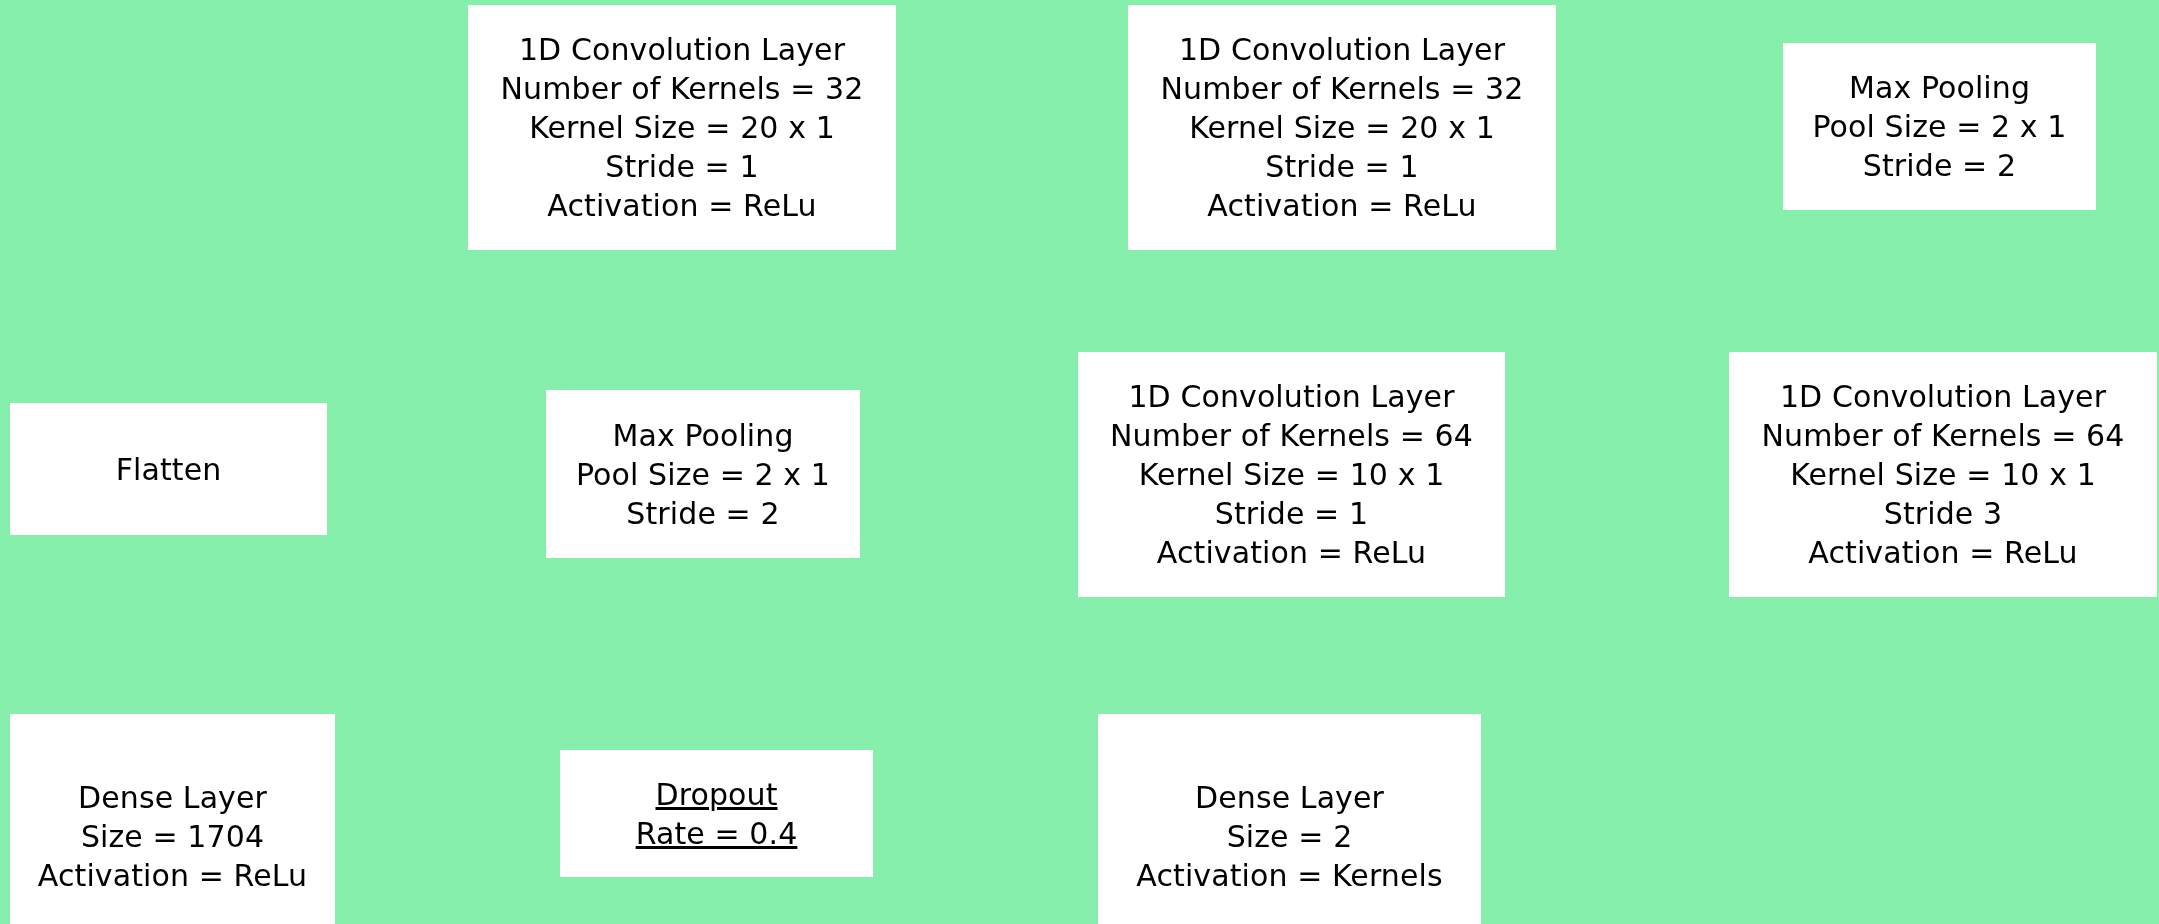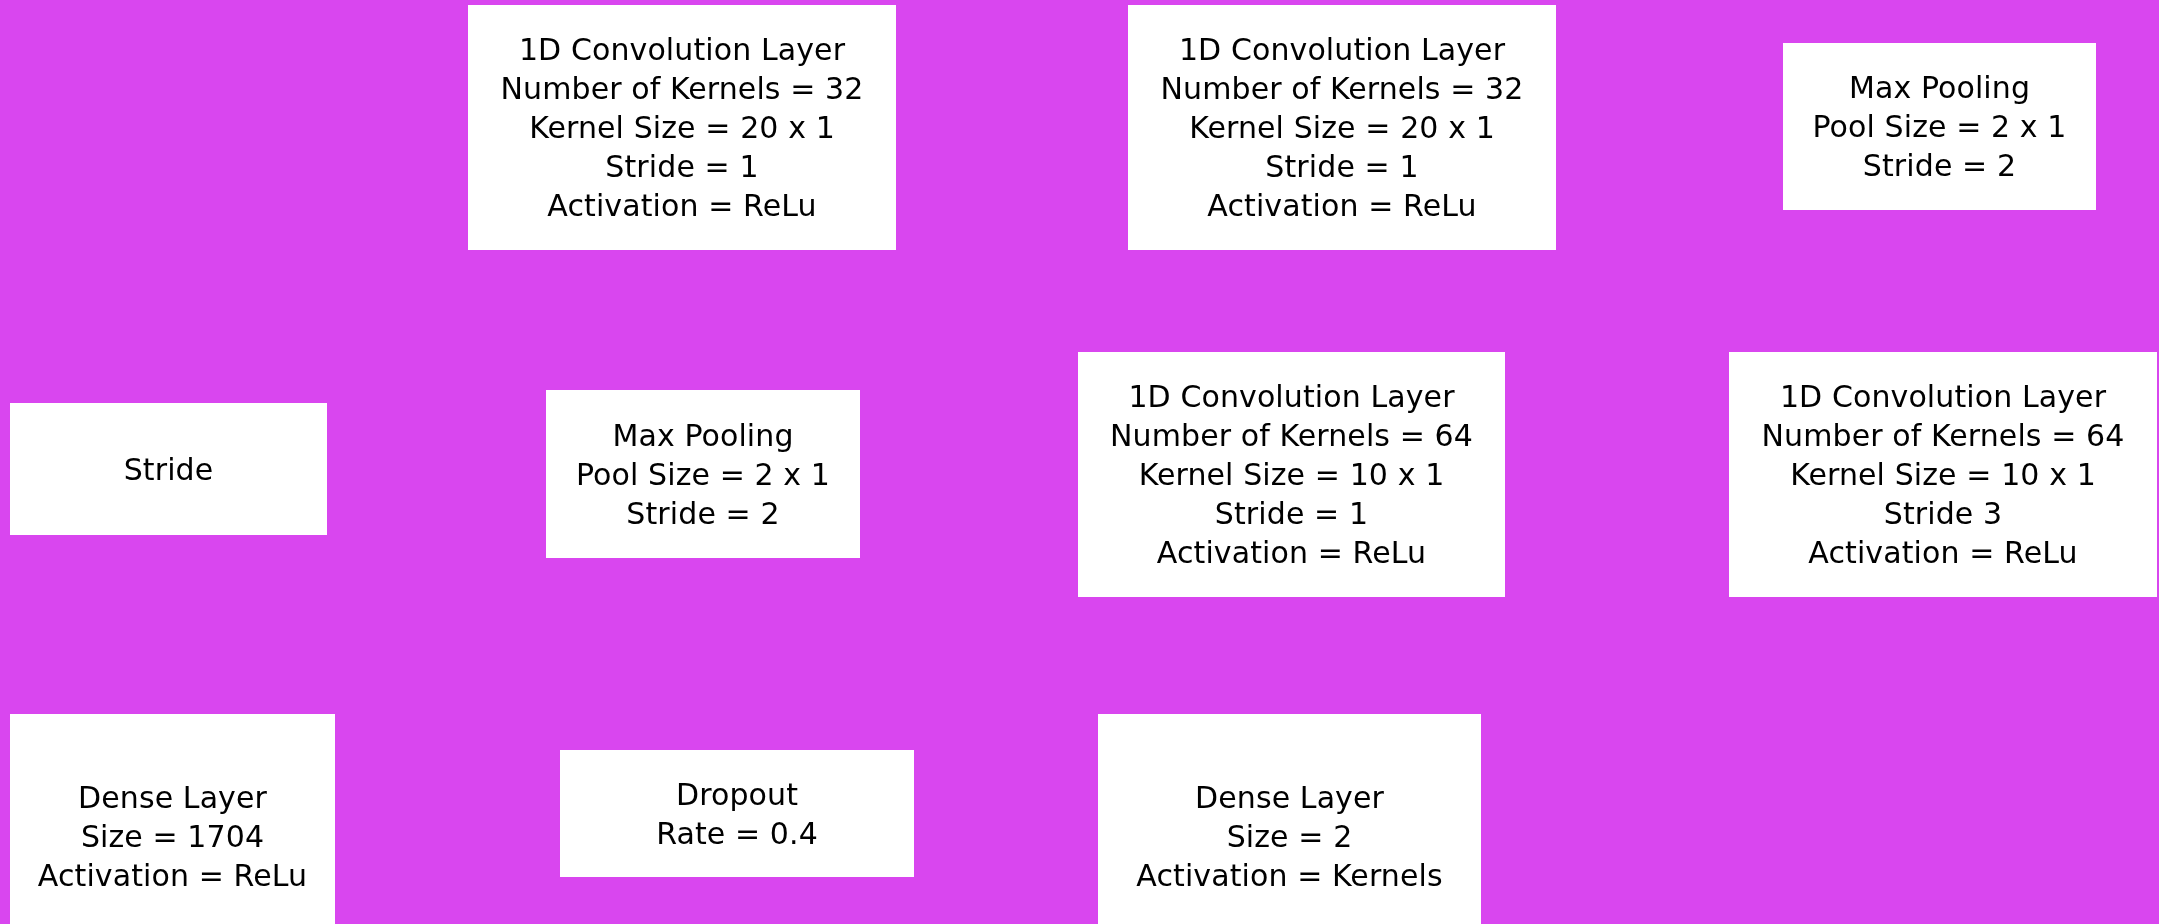--- a/index.html
+++ b/index.html
@@ -5,21 +5,21 @@
 <style>
   html, body {
     margin: 0;
     padding: 0;
     background: #000000;
   }
   #canvas {
     position: relative;
     width: 2159px;
     height: 924px;
-    background: #d946ef;
+    background: #86efac;
     overflow: hidden;
     font-family: "DejaVu Sans", "Liberation Sans", sans-serif;
   }
   .node {
     position: absolute;
     background: #ffffff;
     color: #000000;
     box-sizing: border-box;
     display: flex;
     flex-direction: column;
@@ -59,21 +59,21 @@
     <span class="line">Activation = ReLu</span>
   </div>
 
   <div class="node" style="left:1783px; top:43px; width:313px; height:167px;">
     <span class="line">Max Pooling</span>
     <span class="line">Pool Size = 2 x 1</span>
     <span class="line">Stride = 2</span>
   </div>
 
   <div class="node" style="left:10px; top:403px; width:317px; height:132px;">
-    <span class="line">Stride</span>
+    <span class="line">Flatten</span>
   </div>
 
   <div class="node" style="left:546px; top:390px; width:314px; height:168px;">
     <span class="line">Max Pooling</span>
     <span class="line">Pool Size = 2 x 1</span>
     <span class="line">Stride = 2</span>
   </div>
 
   <div class="node" style="left:1078px; top:352px; width:427px; height:245px;">
     <span class="line">1D Convolution Layer</span>
@@ -90,21 +90,21 @@
     <span class="line">Stride 3</span>
     <span class="line">Activation = ReLu</span>
   </div>
 
   <div class="node" style="left:10px; top:714px; width:325px; height:245px;">
     <span class="line">Dense Layer</span>
     <span class="line">Size = 1704</span>
     <span class="line">Activation = ReLu</span>
   </div>
 
-  <div class="node" style="left:560px; top:750px; width:354px; height:127px;">
+  <div class="node" style="left:560px; top:750px; width:313px; height:127px;text-decoration:underline;">
     <span class="line">Dropout</span>
     <span class="line">Rate = 0.4</span>
   </div>
 
   <div class="node" style="left:1098px; top:714px; width:383px; height:245px;">
     <span class="line">Dense Layer</span>
     <span class="line">Size = 2</span>
     <span class="line">Activation = Kernels</span>
   </div>
 

